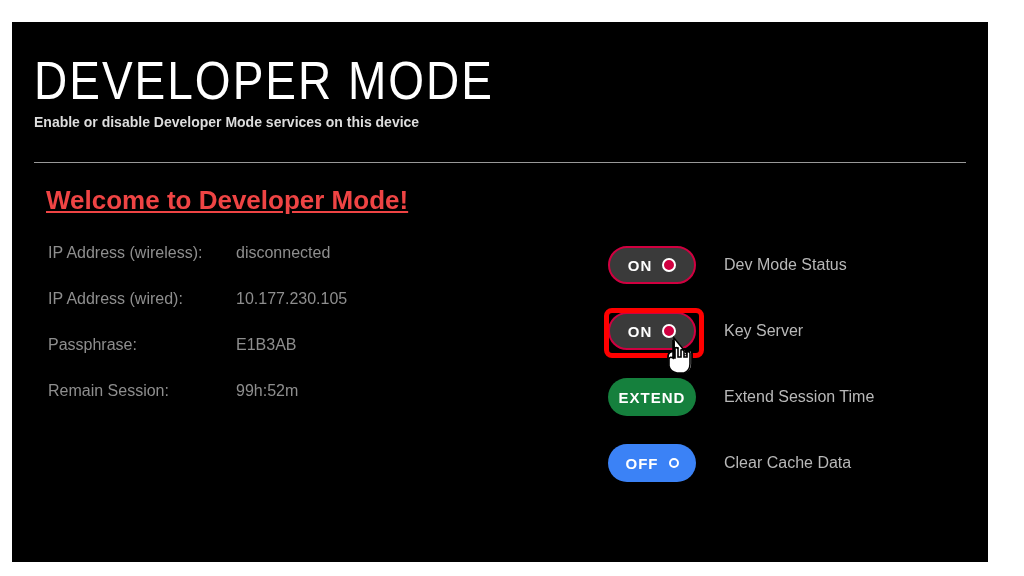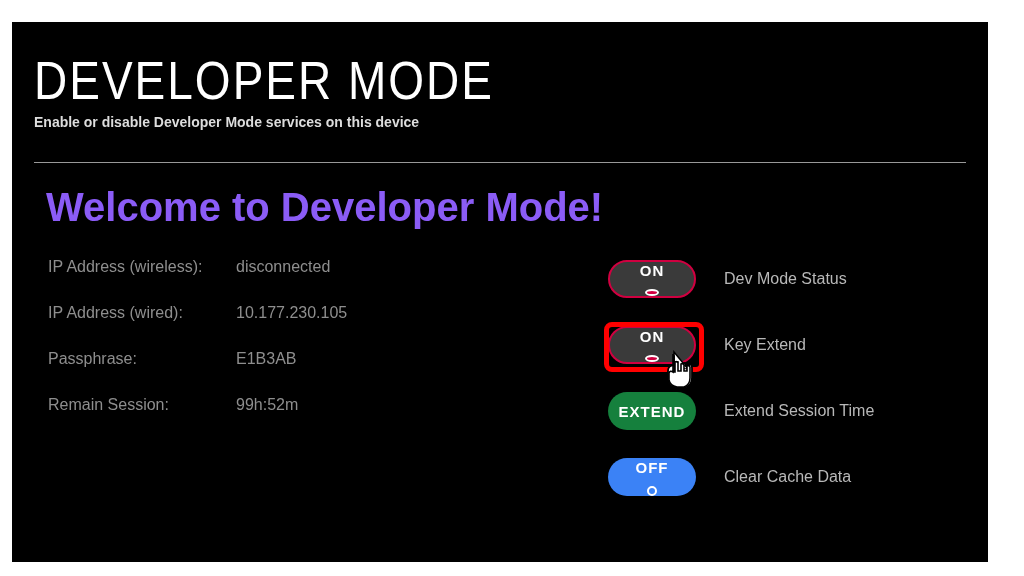--- a/index.html
+++ b/index.html
@@ -40,25 +40,26 @@
       font-weight: 600;
       margin-top: 4px;
       margin-bottom: 32px;
     }
     .divider {
       border: none;
       border-top: 1px solid #999;
       margin-bottom: 22px;
     }
     .welcome {
-      font-size: 40px;
+      font-size: 26px;
       font-weight: 600;
-      color: #8b5cf6;
+      color: #ef4444;
       margin-bottom: 28px;
       margin-left: 12px;
+      text-decoration: underline;
     }
     .columns {
       display: flex;
       margin-left: 14px;
     }
     .left-col {
       width: 560px;
     }
     .info-row {
       display: flex;
@@ -92,21 +93,20 @@
       display: flex;
       align-items: center;
       justify-content: center;
       gap: 10px;
       font-size: 15px;
       font-weight: 700;
       color: #fff;
       letter-spacing: 1px;
       cursor: pointer;
       position: relative;
-      flex-direction: column;
     }
     .pill-on {
       background: #3a3a3a;
       border: 2px solid #d00040;
     }
     .pill-on .dot {
       width: 10px;
       height: 10px;
       border-radius: 50%;
       background: #d00040;
@@ -196,21 +196,21 @@
           <span class="dot"></span>
           <div class="highlight-box"></div>
           <div class="cursor">
             <svg width="34" height="40" viewBox="0 0 34 40">
               <path d="M12 2 L12 24 L16 21 L20 31 L24 29 L20 19 L26 19 Z" fill="#fff" stroke="#000" stroke-width="1.5"></path>
               <path d="M9 16 Q6 17 6 21 L6 30 Q6 36 14 38 L22 38 Q30 36 30 28 L30 18 Q30 14 27 14 L27 20 M23 13 Q20 13 20 16 L20 20 M16 12 Q13 12 13 16 L13 22 M12 6 L12 22" fill="#fff" stroke="#000" stroke-width="1.8" stroke-linecap="round" stroke-linejoin="round"></path>
               <path d="M11 4 L11 22 Q8 20 7 23 L7 30 Q8 36 15 37 L22 37 Q28 35 28 28 L28 17 Q27 15 25 16 L25 21 L22 21 L22 15 Q21 13 19 14 L19 21 L16 21 L16 13 Q15 11 13 12 L13 22 L11 22 Z" fill="#fff" stroke="#000" stroke-width="1.6"></path>
             </svg>
           </div>
         </div>
-        <span class="control-label">Key Extend</span>
+        <span class="control-label">Key Server</span>
       </div>
 
       <div class="control-row">
         <div class="pill pill-extend">
           <span>EXTEND</span>
         </div>
         <span class="control-label">Extend Session Time</span>
       </div>
 
       <div class="control-row">

